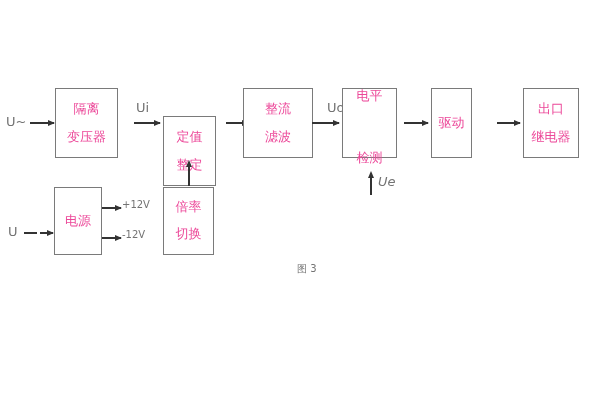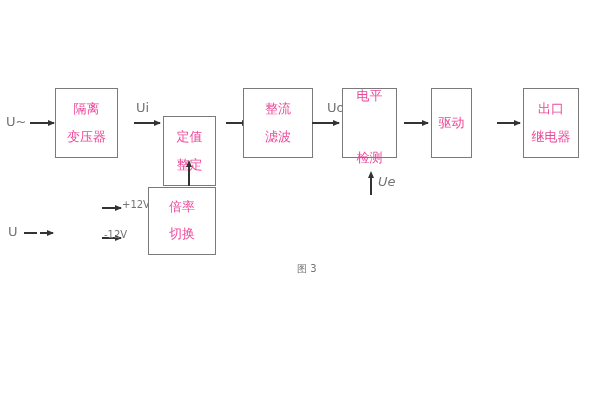--- a/index.html
+++ b/index.html
@@ -118,28 +118,31 @@
 
   <div class="box" style="left:523px; top:88px; width:56px; height:70px;">
     <span>出口</span>
     <span>继电器</span>
   </div>
 
   <span class="lbl" style="left:8px; top:224px;">U</span>
   <div class="dash" style="left:24px; top:232px; width:13px;"></div>
   <div class="arr" style="left:40px; top:232px; width:13px;"></div>
 
+  <div class="box single" style="left:54px; top:187px; width:48px; height:68px;">
+    <span>电源</span>
+  </div>
 
   <div class="arr" style="left:102px; top:207px; width:19px;"></div>
   <span class="lbl big" style="left:122px; top:199px;">+12V</span>
 
   <div class="arr" style="left:102px; top:237px; width:19px;"></div>
-  <span class="lbl big" style="left:104px; top:229px;">-12V</span>
+  <span class="lbl big" style="left:122px; top:229px;">-12V</span>
 
-  <div class="box" style="left:148px; top:187px; width:68px; height:68px;">
+  <div class="box" style="left:163px; top:187px; width:51px; height:68px;">
     <span>倍率</span>
     <span>切换</span>
   </div>
 
   <div class="arr-up" style="left:188px; top:166px; height:20px;"></div>
 
   <div class="arr-up" style="left:370px; top:177px; height:18px;"></div>
   <span class="lbl" style="left:378px; top:174px;font-style:italic;">Ue</span>
 
 

